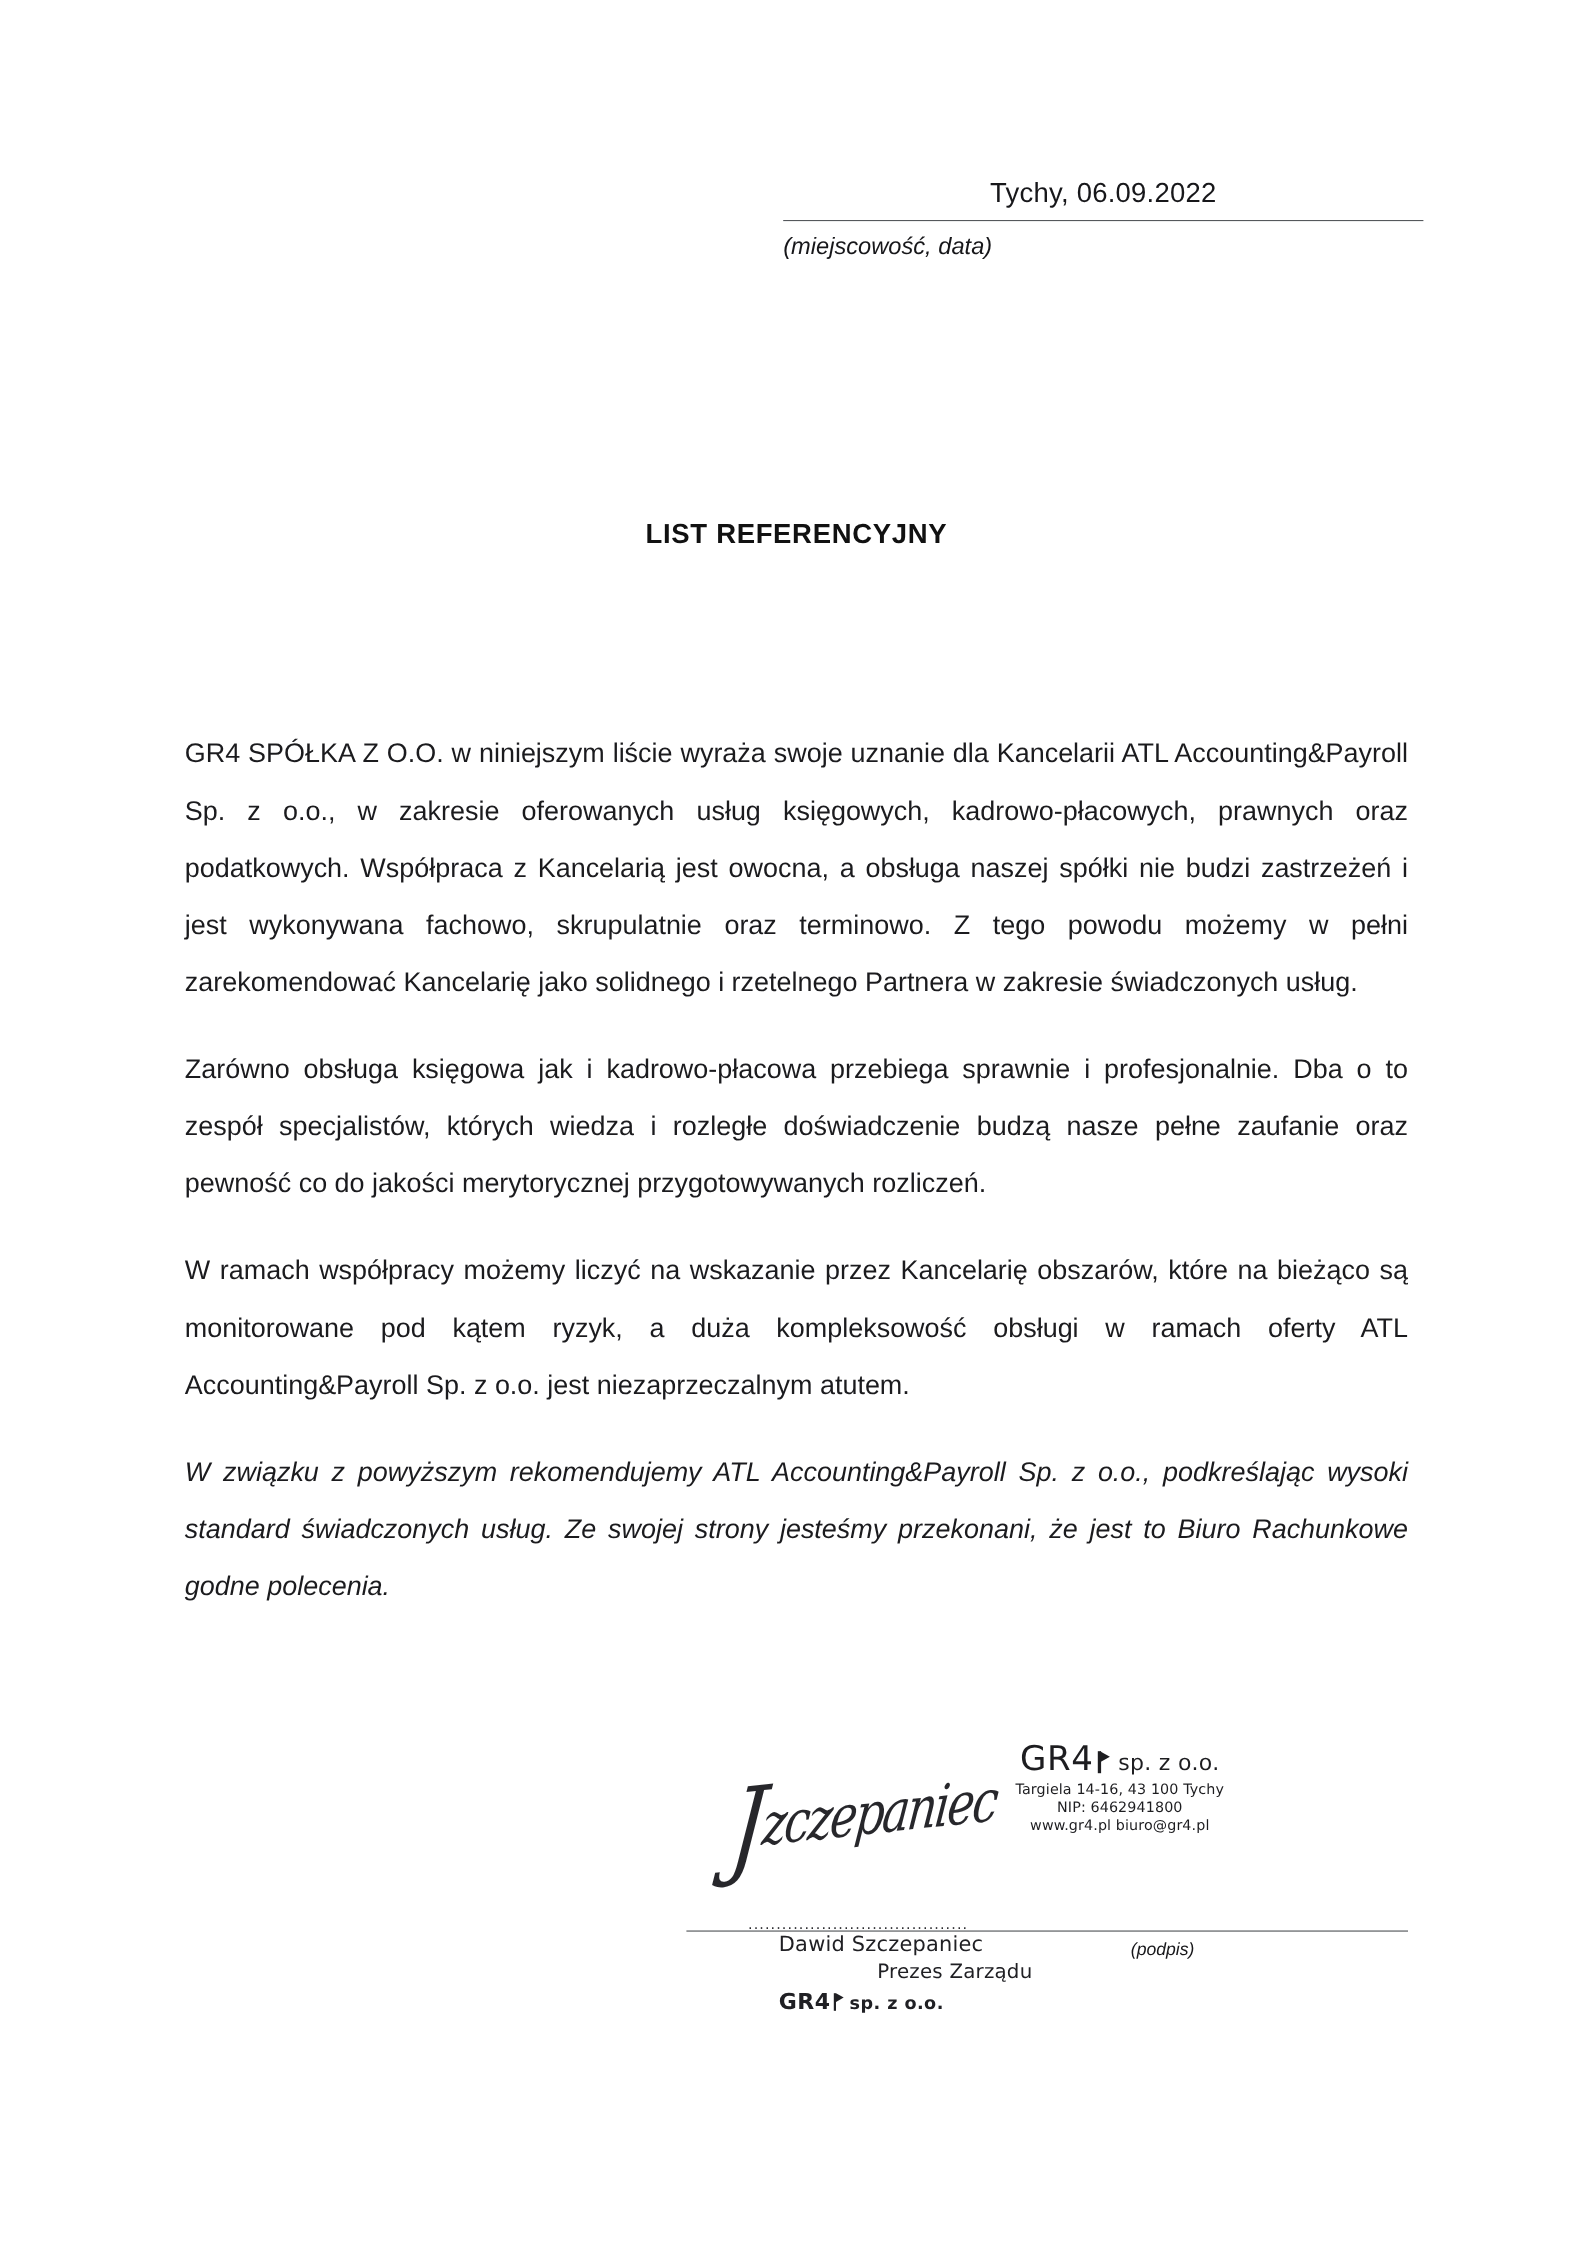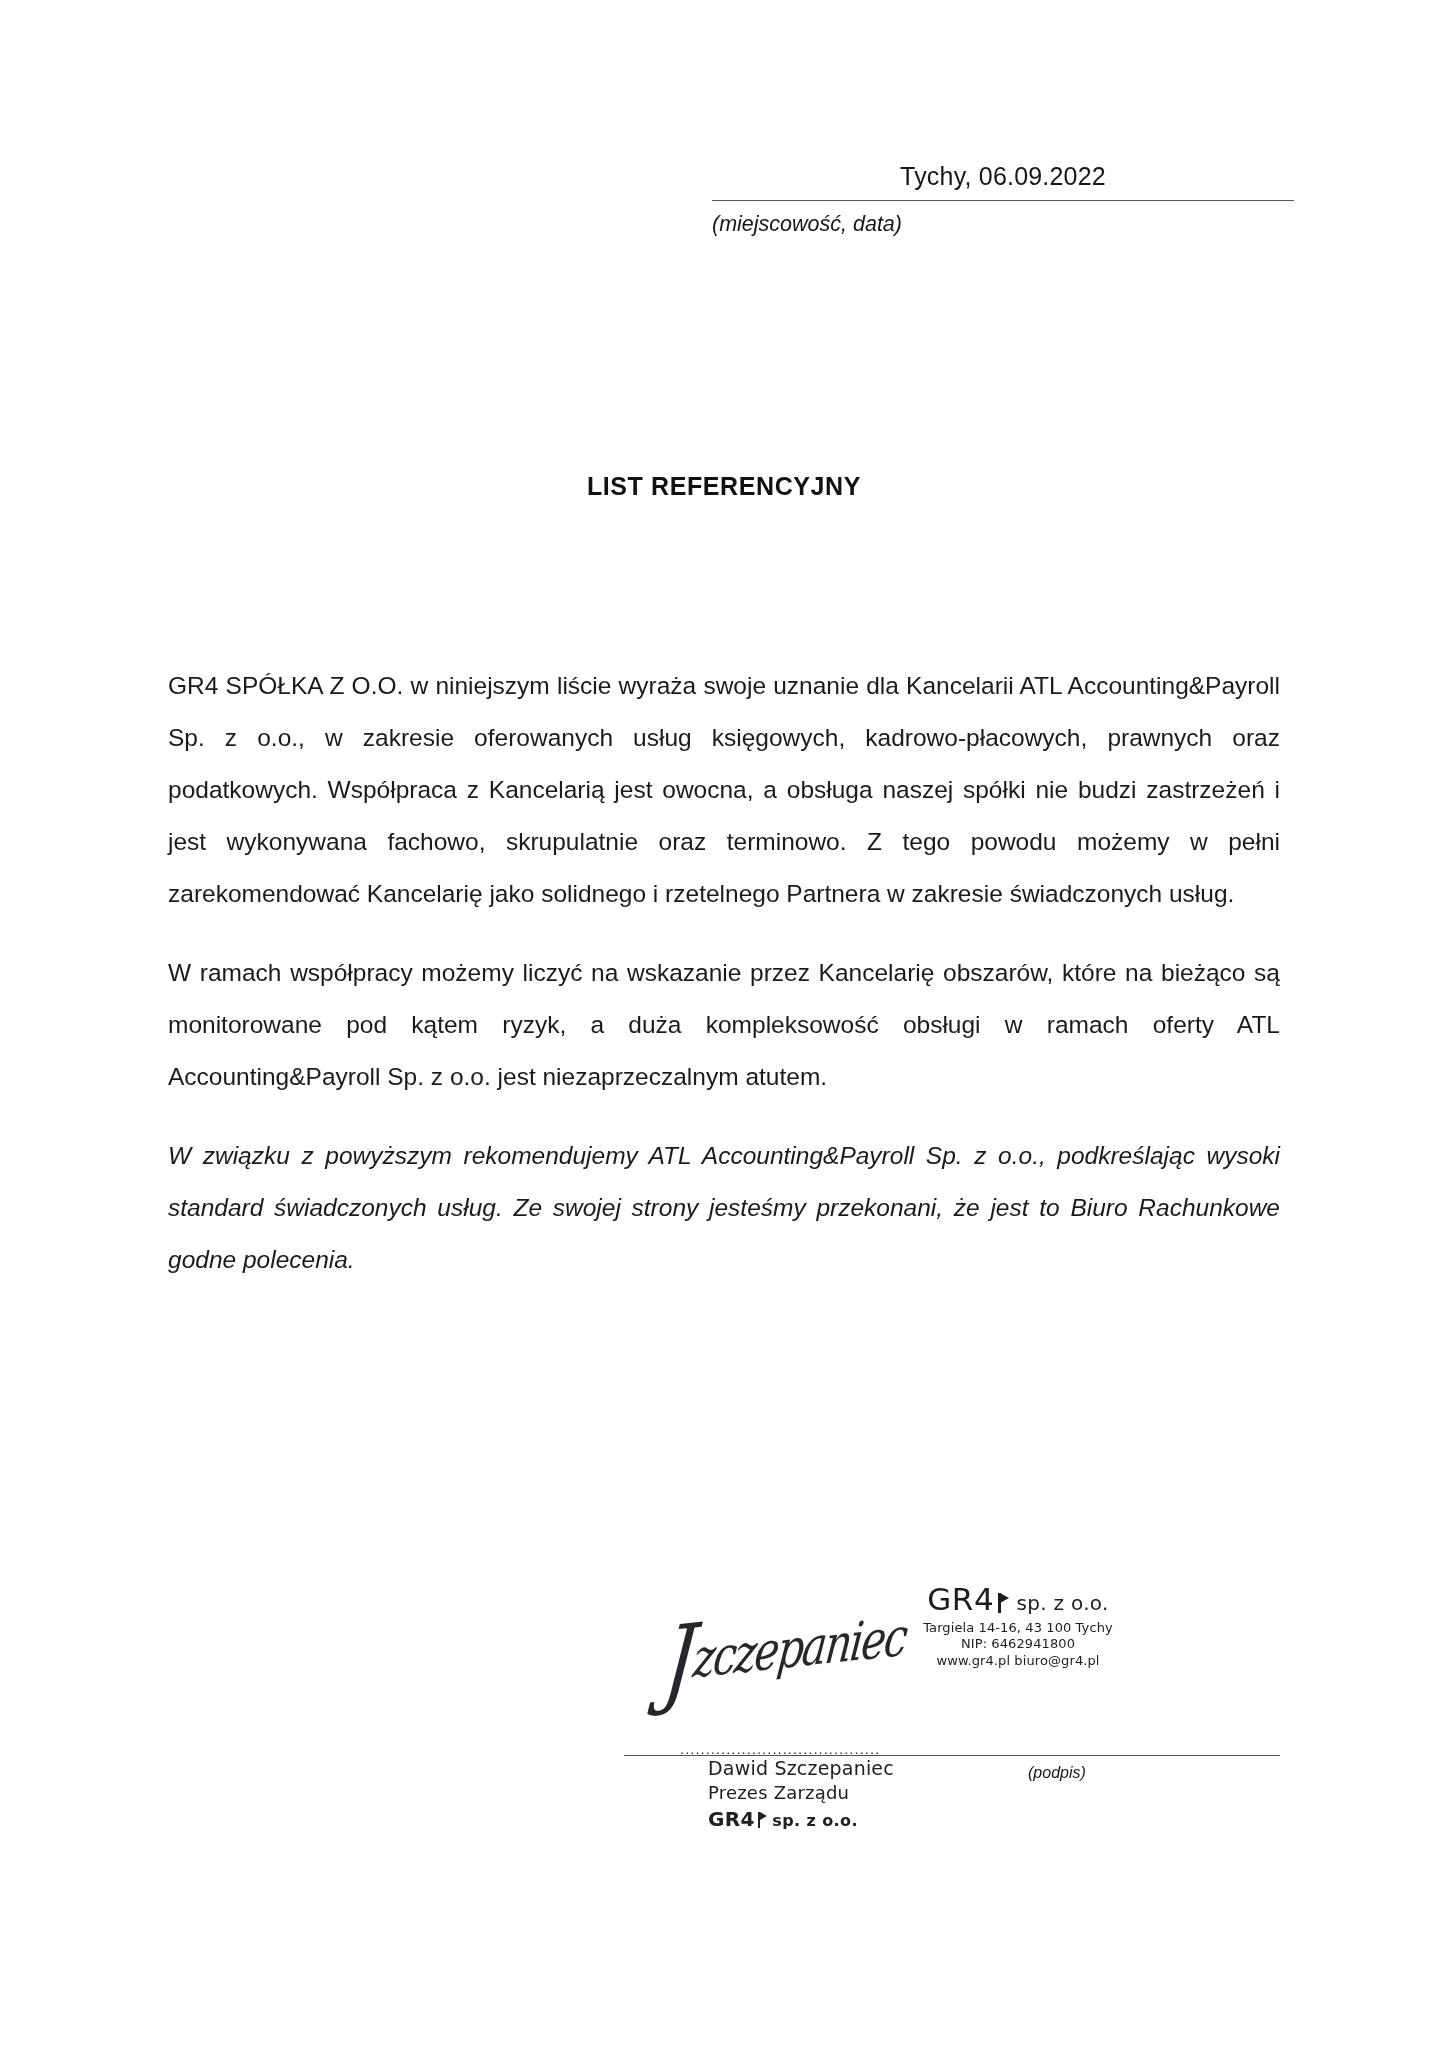--- a/index.html
+++ b/index.html
@@ -202,20 +202,21 @@
   }
   .stamp-small .l1 {
     font-size: 19px;
     letter-spacing: 0.2px;
     white-space: nowrap;
   }
   .stamp-small .l2 {
     font-size: 18px;
     letter-spacing: 0.2px;
     white-space: nowrap;
+    text-align: center;
   }
   .stamp-small .l3 {
     font-size: 20px;
     font-weight: bold;
     letter-spacing: 0.4px;
     white-space: nowrap;
     margin-top: 2px;
   }
   .stamp-small .l3 .suffix {
     font-size: 16px;
@@ -252,20 +253,21 @@
   <div class="header-block">
     <div class="header-date">Tychy, 06.09.2022</div>
     <div class="header-rule"></div>
     <div class="header-caption">(miejscowość, data)</div>
   </div>
 
   <div class="doc-title">LIST REFERENCYJNY</div>
 
   <div class="body-block">
     <p>GR4 SPÓŁKA Z O.O. w niniejszym liście wyraża swoje uznanie dla Kancelarii ATL Accounting&amp;Payroll Sp. z o.o., w zakresie oferowanych usług księgowych, kadrowo-płacowych, prawnych oraz podatkowych. Współpraca z Kancelarią jest owocna, a obsługa naszej spółki nie budzi zastrzeżeń i jest wykonywana fachowo, skrupulatnie oraz terminowo. Z tego powodu możemy w pełni zarekomendować Kancelarię jako solidnego i rzetelnego Partnera w zakresie świadczonych usług.</p>
+    <p>Zarówno obsługa księgowa jak i kadrowo-płacowa przebiega sprawnie i profesjonalnie. Dba o to zespół specjalistów, których wiedza i rozległe doświadczenie budzą nasze pełne zaufanie oraz pewność co do jakości merytorycznej przygotowywanych rozliczeń.</p>
     <p>W ramach współpracy możemy liczyć na wskazanie przez Kancelarię obszarów, które na bieżąco są monitorowane pod kątem ryzyk, a duża kompleksowość obsługi w ramach oferty ATL Accounting&amp;Payroll Sp. z o.o. jest niezaprzeczalnym atutem.</p>
     <p>W związku z powyższym rekomendujemy ATL Accounting&amp;Payroll Sp. z o.o., podkreślając wysoki standard świadczonych usług. Ze swojej strony jesteśmy przekonani, że jest to Biuro Rachunkowe godne polecenia.</p>
   </div>
 
   <div class="sig-area">
 
     <div class="stamp">
       <div class="stamp-name">
         <span>GR4</span><span class="flag"></span>
         <span class="suffix">sp. z o.o.</span>

